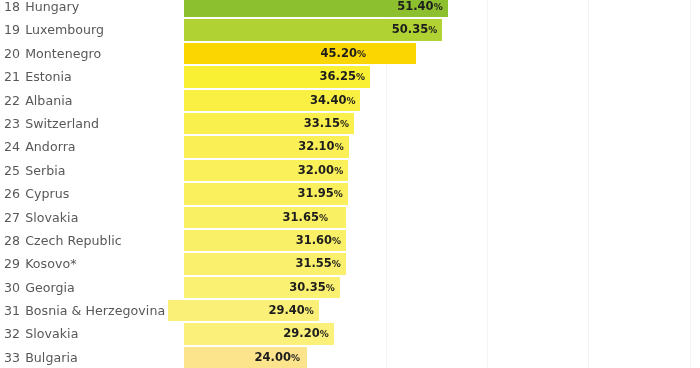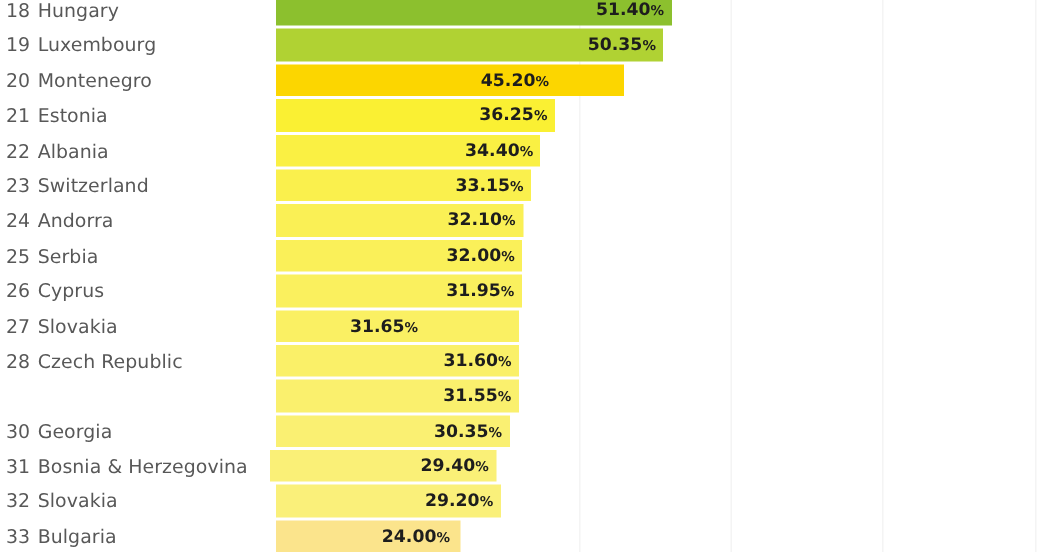--- a/index.html
+++ b/index.html
@@ -172,46 +172,47 @@
         <div class="row-label"><span class="rank">26</span><span class="name">Cyprus</span></div>
         <div class="bar-track" style="left: 184px; width: 163.903px;">
           <div class="bar" style="width: 163.903px; background: rgb(250, 240, 94);"></div>
           <div class="bar-value" style="left: 0px; width: 163.903px;"><span>31.95</span><span class="pct">%</span></div>
         </div>
       </div>
       <div class="row" style="height: 23.4px;">
         <div class="row-label"><span class="rank">27</span><span class="name">Slovakia</span></div>
         <div class="bar-track" style="left: 184px; width: 162.364px;">
           <div class="bar" style="width: 162.364px; background: rgb(250, 240, 99);"></div>
-          <div class="bar-value" style="left: 0px; width: 149px; text-align: center;"><span>31.65</span><span class="pct">%</span></div>
+          <div class="bar-value" style="left: 0px; width: 149px;"><span>31.65</span><span class="pct">%</span></div>
         </div>
       </div>
       <div class="row" style="height: 23.4px;">
         <div class="row-label"><span class="rank">28</span><span class="name">Czech Republic</span></div>
         <div class="bar-track" style="left: 184px; width: 162.108px;">
           <div class="bar" style="width: 162.108px; background: rgb(250, 240, 104);"></div>
           <div class="bar-value" style="left: 0px; width: 162.108px;"><span>31.60</span><span class="pct">%</span></div>
         </div>
       </div>
       <div class="row" style="height: 23.4px;">
+        <div class="row-label"><span class="rank">29</span><span class="name">Kosovo*</span></div>
         <div class="bar-track" style="left: 184px; width: 155px;">
           <div class="bar" style="width: 161.851px; background: rgb(250, 240, 109);"></div>
           <div class="bar-value" style="left: 0px; width: 161.851px;"><span>31.55</span><span class="pct">%</span></div>
         </div>
       </div>
       <div class="row" style="height: 23.4px;">
         <div class="row-label"><span class="rank">30</span><span class="name">Georgia</span></div>
         <div class="bar-track" style="left: 184px; width: 155.696px;">
           <div class="bar" style="width: 155.696px; background: rgb(250, 240, 114);"></div>
           <div class="bar-value" style="left: 0px; width: 155.696px;"><span>30.35</span><span class="pct">%</span></div>
         </div>
       </div>
       <div class="row" style="height: 23.4px;">
         <div class="row-label"><span class="rank">31</span><span class="name">Bosnia &amp; Herzegovina</span></div>
-        <div class="bar-track" style="left: 180px; width: 163px;">
+        <div class="bar-track" style="left: 168px; width: 163px;">
           <div class="bar" style="width: 150.822px; background: rgb(250, 240, 119);"></div>
           <div class="bar-value" style="left: 0px; width: 150.822px;"><span>29.40</span><span class="pct">%</span></div>
         </div>
       </div>
       <div class="row" style="height: 23.4px;">
         <div class="row-label"><span class="rank">32</span><span class="name">Slovakia</span></div>
         <div class="bar-track" style="left: 184px; width: 149.796px;">
           <div class="bar" style="width: 149.796px; background: rgb(250, 240, 122);"></div>
           <div class="bar-value" style="left: 0px; width: 149.796px;"><span>29.20</span><span class="pct">%</span></div>
         </div>

